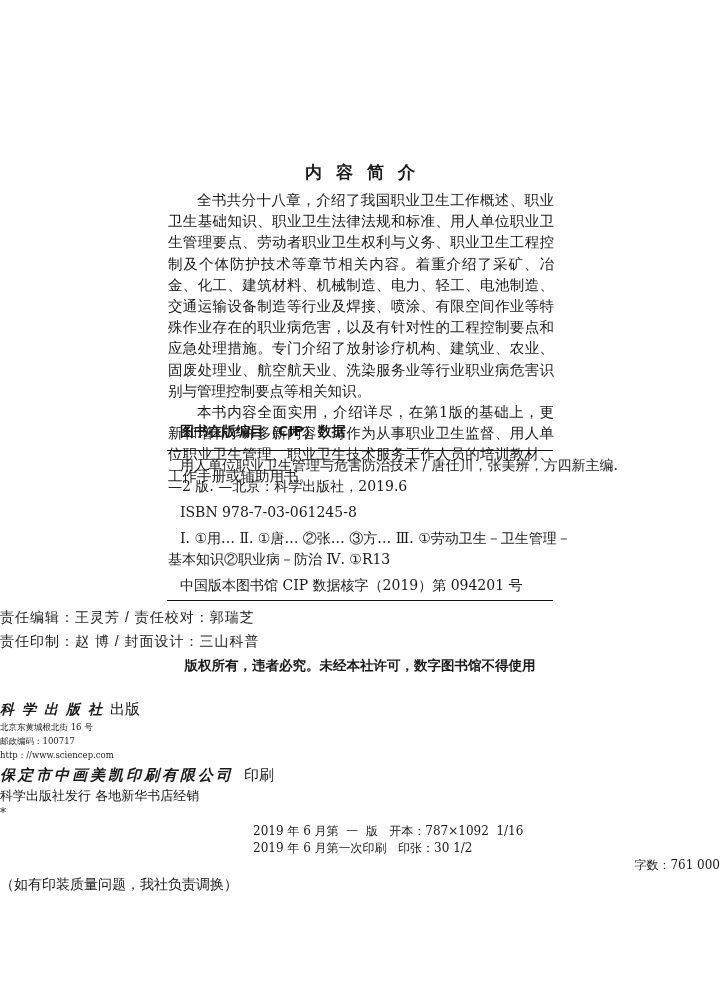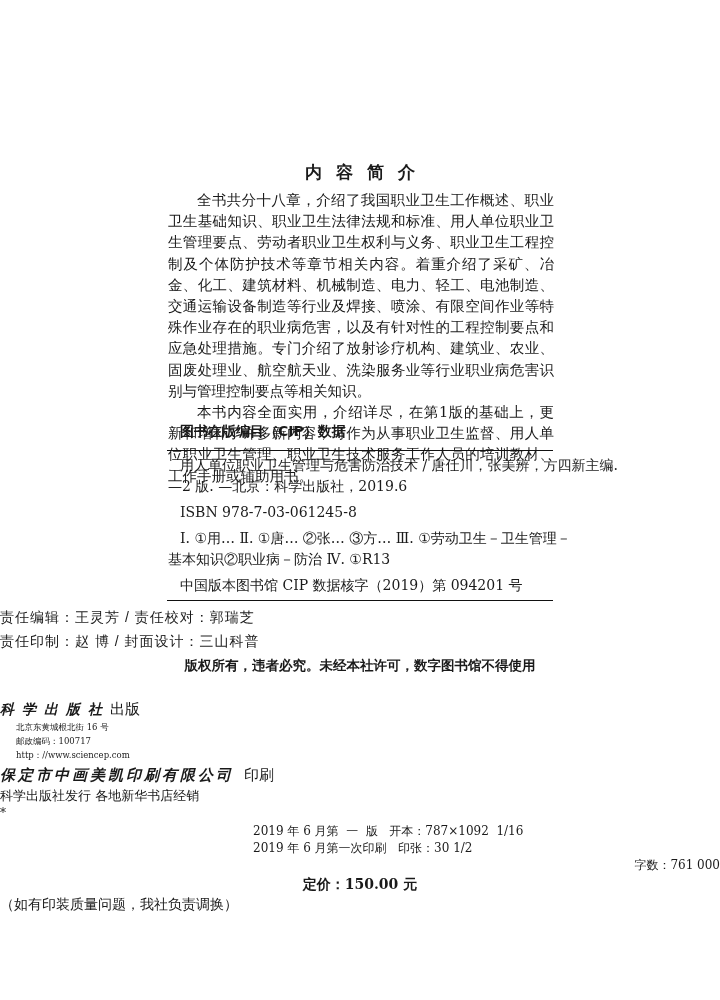--- a/index.html
+++ b/index.html
@@ -108,21 +108,20 @@
     .pub-line .callig {
       font-family: "DejaVu Serif", serif;
       font-weight: bold;
       font-style: italic;
       letter-spacing: 8px;
       font-size: 14px;
     }
     .small-line {
       font-size: 8.5px;
       line-height: 14px;
-      padding-left: 16px;
     }
     .printer-line {
       font-size: 15px;
       line-height: 22px;
       margin-top: 2px;
     }
     .printer-line .callig {
       font-weight: bold;
       font-style: italic;
       letter-spacing: 3px;
@@ -208,17 +207,16 @@
       <span class="callig">保定市中画美凯印刷有限公司</span><span>印刷</span>
     </div>
     <div class="dist-line">科学出版社发行   各地新华书店经销</div>
     <div class="star">*</div>
   </div>
 
   <div class="specs">
     <div class="spec-row l">2019 年 6 月第  一  版   开本：787×1092  1/16</div>
     <div class="spec-row l">2019 年 6 月第一次印刷   印张：30 1/2</div>
     <div class="spec-row c">字数：761 000</div>
-    <div class="price">定价：150.00 元</div>
     <div class="note">（如有印装质量问题，我社负责调换）</div>
   </div>
 
 </div>
 
 </body></html>

